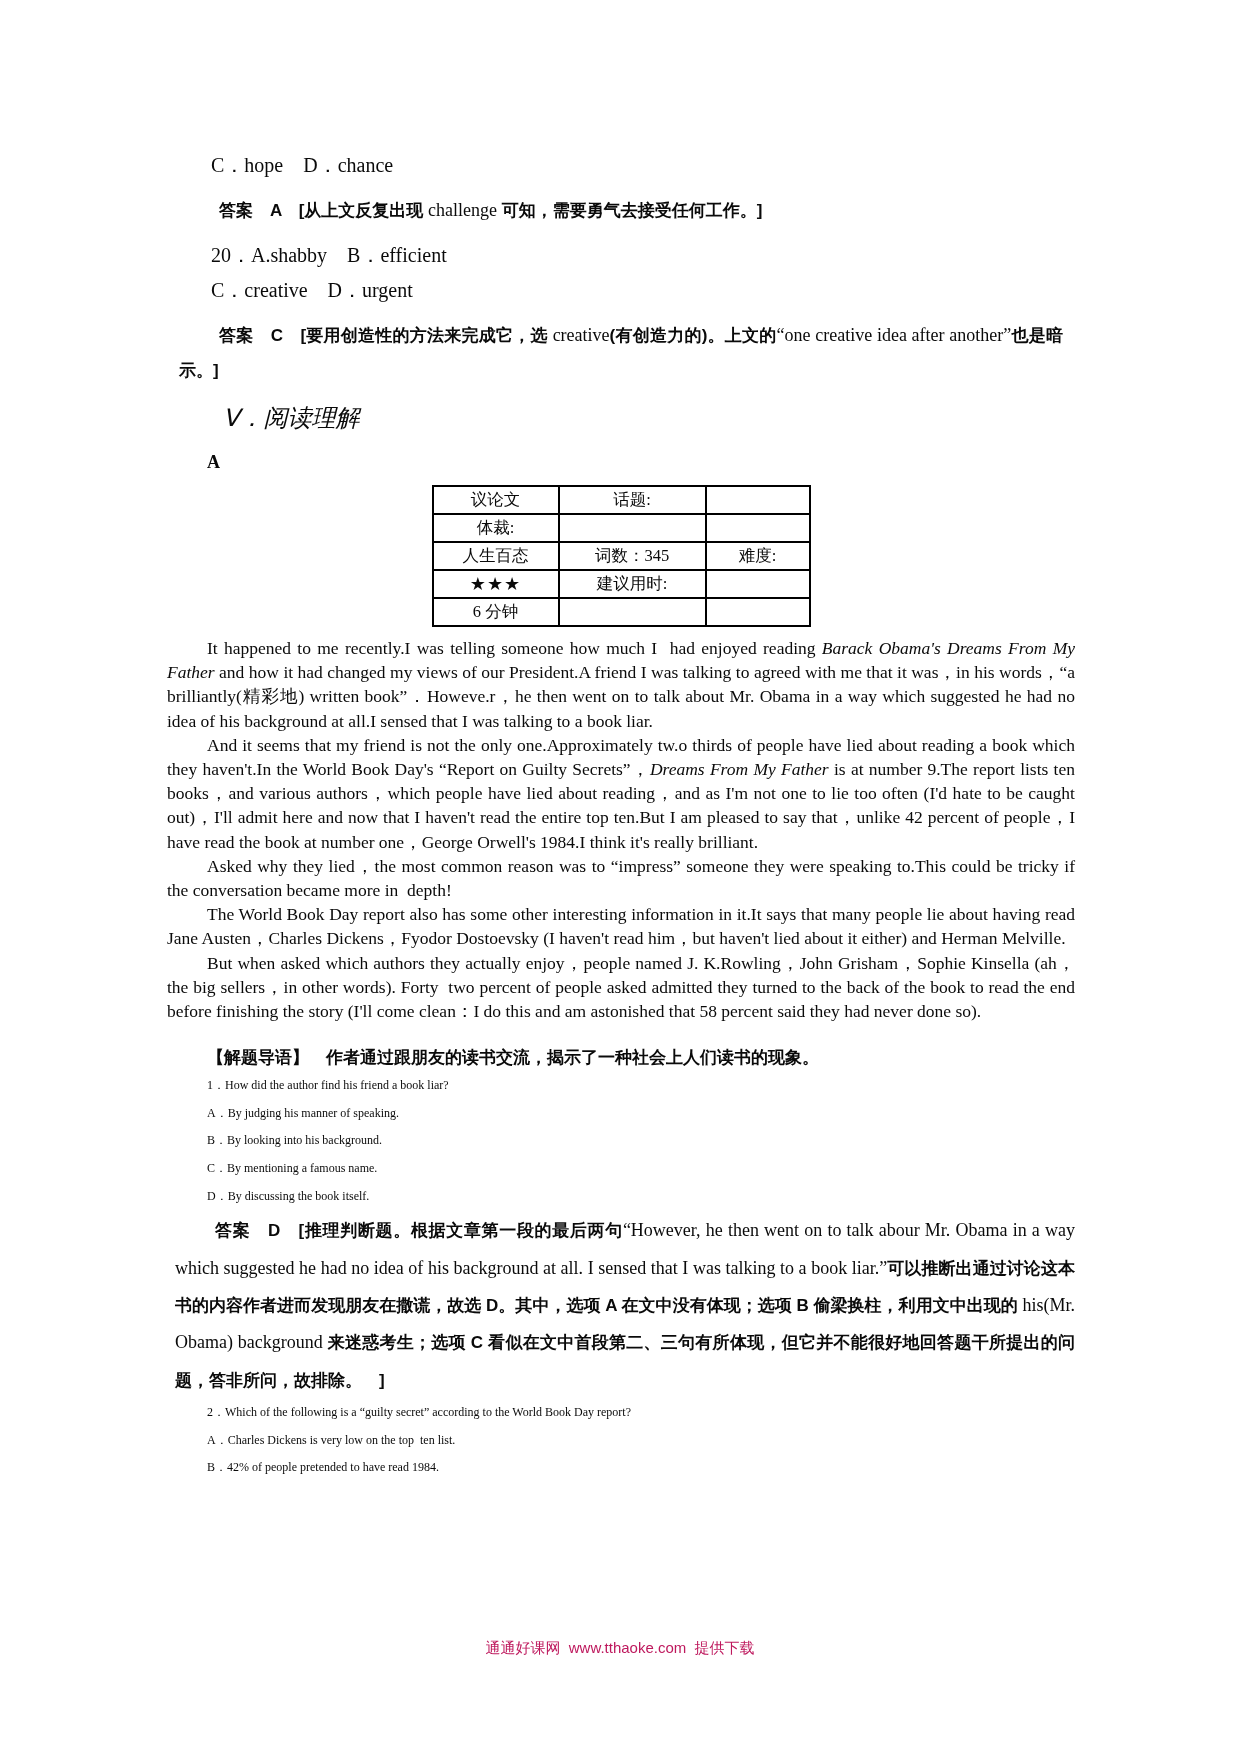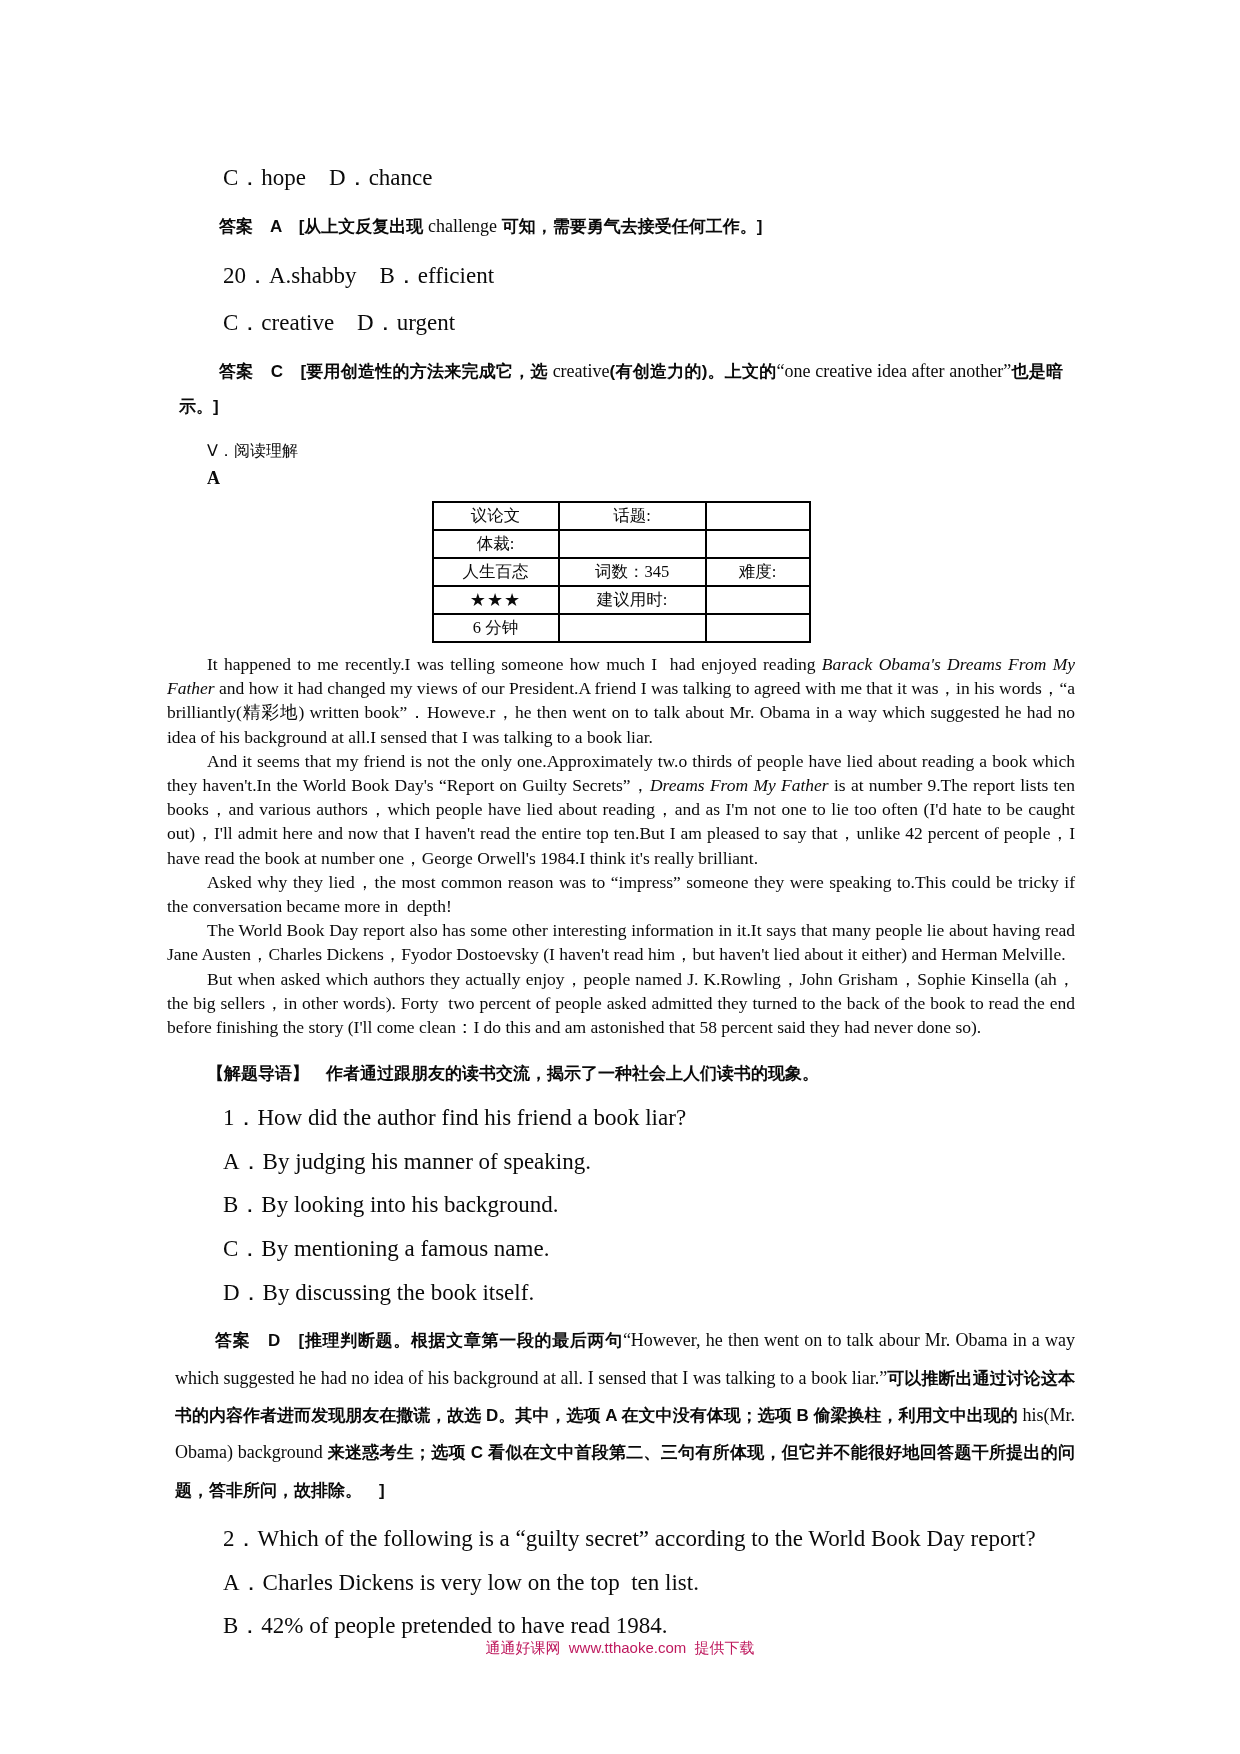--- a/index.html
+++ b/index.html
@@ -11,24 +11,24 @@
     overflow:hidden;
     font-family:"Liberation Serif",serif;
     color:#0a0a0a;
   }
   .content{
     position:absolute;
     left:167px; top:146px;
     width:908px;
   }
   
-  .opt-line{margin:16px;padding-left:40px;font-size:23px;line-height:31px;font-family:Liberation Serif, serif;}
+  .opt-line{margin:4px;padding-left:40px;font-size:20px;line-height:31px;font-family:Liberation Serif, serif;}
   .ans-line{margin:12px;font-size:18px;line-height:35px;text-indent:40px;text-align:justify;}
   .cnb{font-family:"Liberation Sans",sans-serif;font-weight:bold;font-size:17px;}
-  .sec-line{margin:0;padding-left:40px;font-size:16px;line-height:29px;}
+  .sec-line{margin:16px;padding-left:40px;font-size:24px;line-height:29px;font-style:italic;}
   .label-a{margin:0;padding-left:40px;font-size:18px;font-weight:bold;line-height:27px;}
   
   .info-table{
     border-collapse:collapse;
     margin:9px auto 9px auto;
     table-layout:fixed;
   }
   .info-table td{
     border:2px solid #000;
     height:26px;
@@ -40,21 +40,21 @@
     white-space:nowrap;
   }
   .col1{width:126px;} .col2{width:147px;} .col3{width:104px;}
   .info-table tr:nth-child(4) td:first-child{font-size:18px;letter-spacing:1px;}
   
   .para{margin:0;font-size:17.5px;line-height:24.2px;text-align:justify;text-indent:40px;}
   .it{font-style:italic;}
   
   .guide{margin:20px 0 0 0;font-size:17px;line-height:29px;text-indent:40px;}
   
-  .q-line{margin:16px;padding-left:40px;font-size:23px;line-height:27.6px;}
+  .q-line{margin:0;padding-left:40px;font-size:12px;line-height:27.6px;}
   
   .ans-expl{margin:2px 0 0 8px;font-size:18px;line-height:36.4px;text-align:justify;text-indent:40px;}
   
   .footer{
     position:absolute;
     left:0;bottom:96px;width:100%;
     text-align:center;
     font-family:"Liberation Sans",sans-serif;
     font-size:15px;
     color:#be185d;

